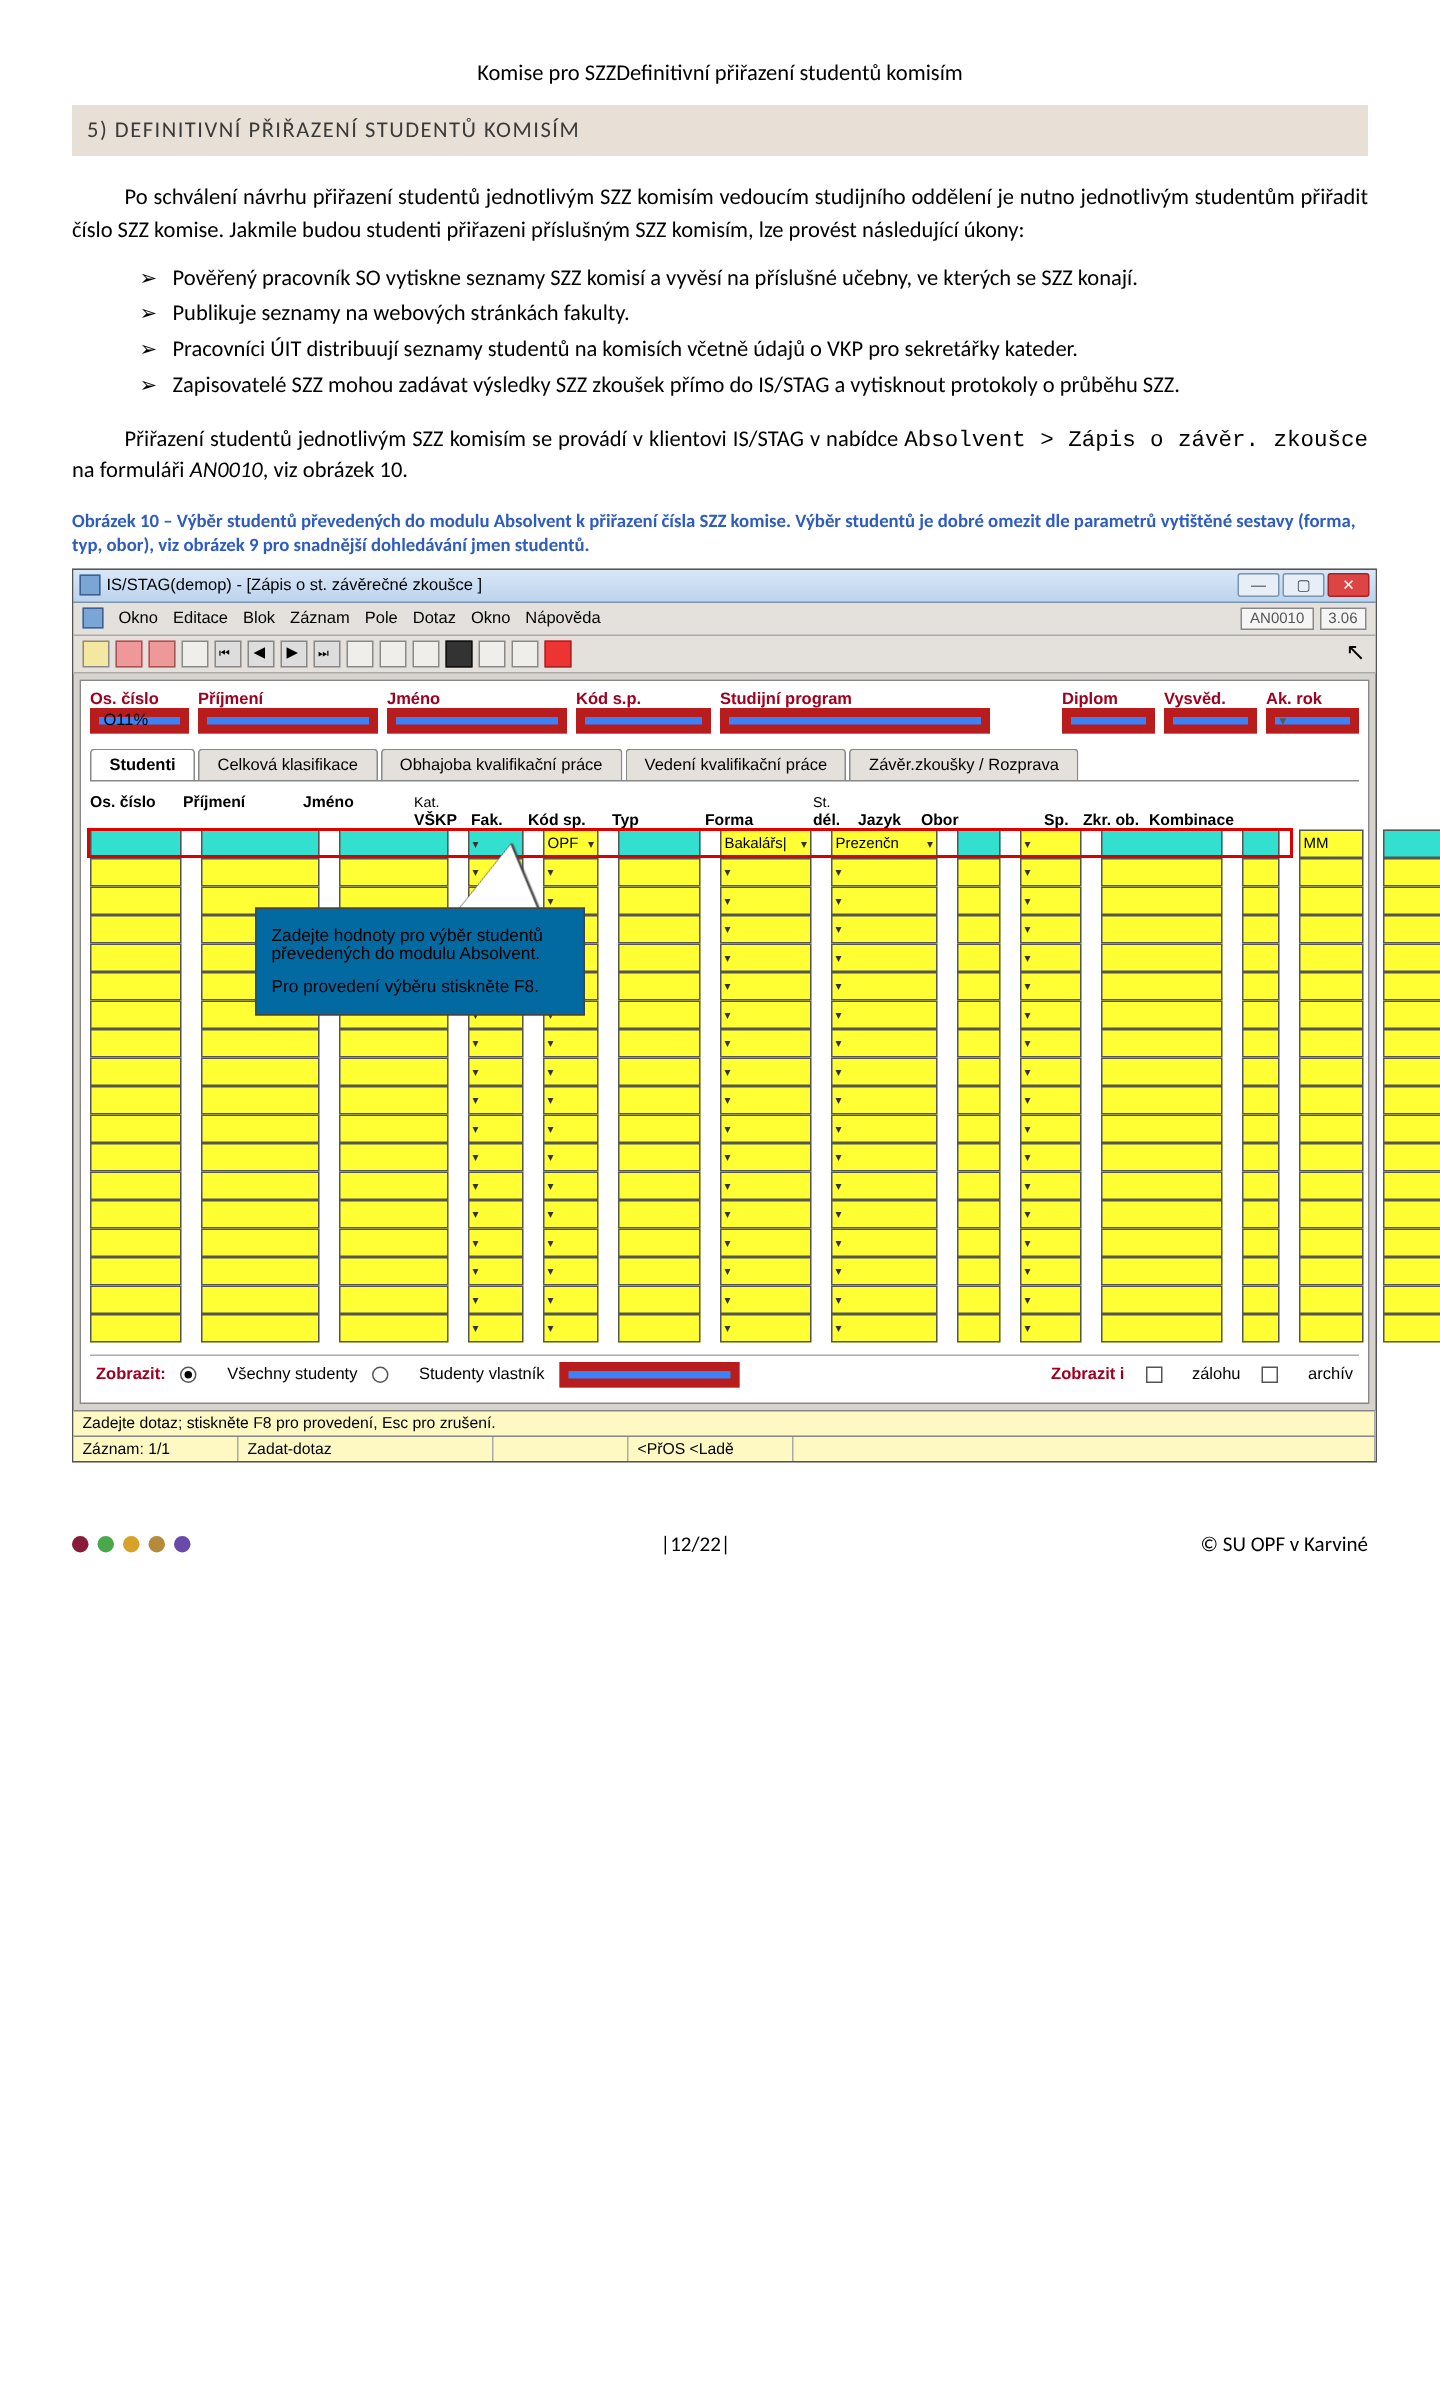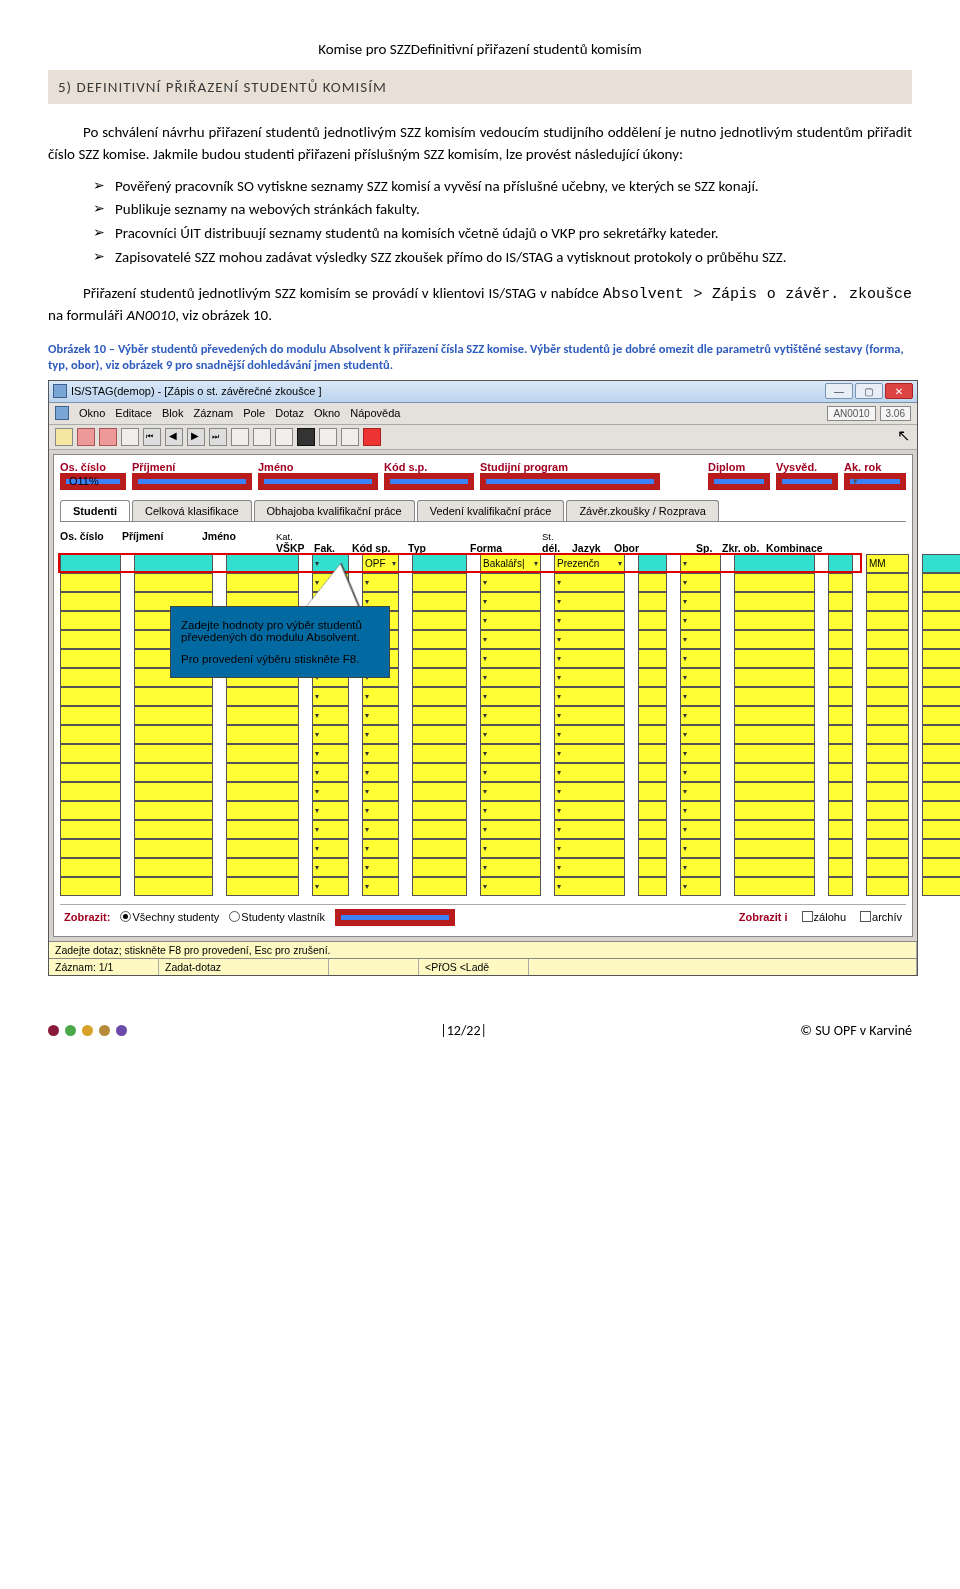--- a/index.html
+++ b/index.html
@@ -173,21 +173,21 @@
     margin-top:8px;
     display:flex;
     justify-content:space-between;
     align-items:center;
     padding:4px 4px;
     border-top:1px solid #aaa;
   }
   .bf-left{display:flex; align-items:center; gap:10px;}
   .bf-right{display:flex; align-items:center; gap:14px;}
   .bf-label{color:#a00020; font-weight:bold;}
-  .radio{display:flex; align-items:flex-start; gap:1px;}
+  .radio{display:flex; align-items:flex-end; gap:20px;}
   .radio-dot{width:11px;height:11px;border:1px solid #555;border-radius:50%;display:inline-flex;align-items:center;justify-content:center;}
   .radio-dot.on::after{content:""; width:5px;height:5px;background:#000;border-radius:50%;}
   .chk{width:11px;height:11px;border:1px solid #555;display:inline-block;}
   .statusbar { display:flex; gap:0; border-top:1px solid #888; background:#fef9c3; font-size:10.5px;}
   .status-cell{ border-right:1px solid #aaa; padding:2px 6px; }
   .footer {
     display:flex; align-items:center; justify-content:space-between;
     padding:6px 48px 14px 48px;
     font-size:14px;
   }

